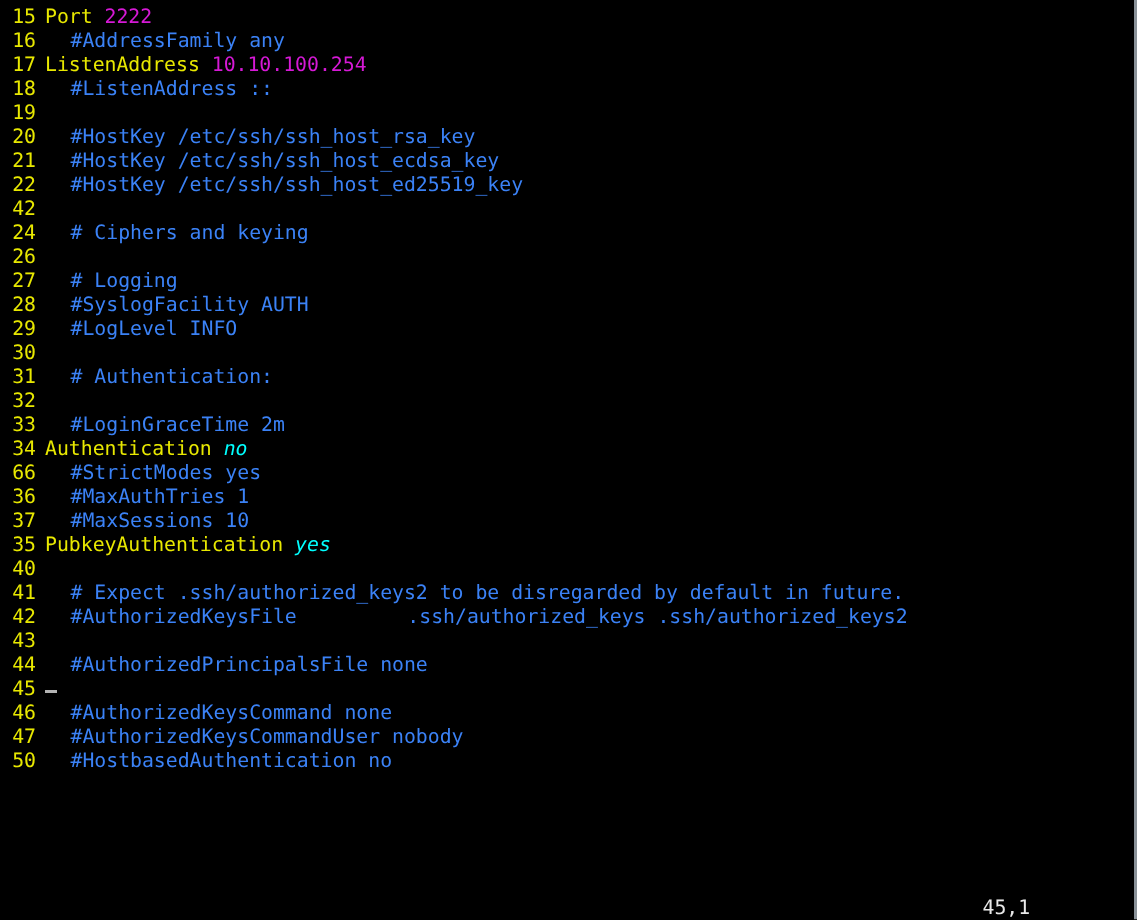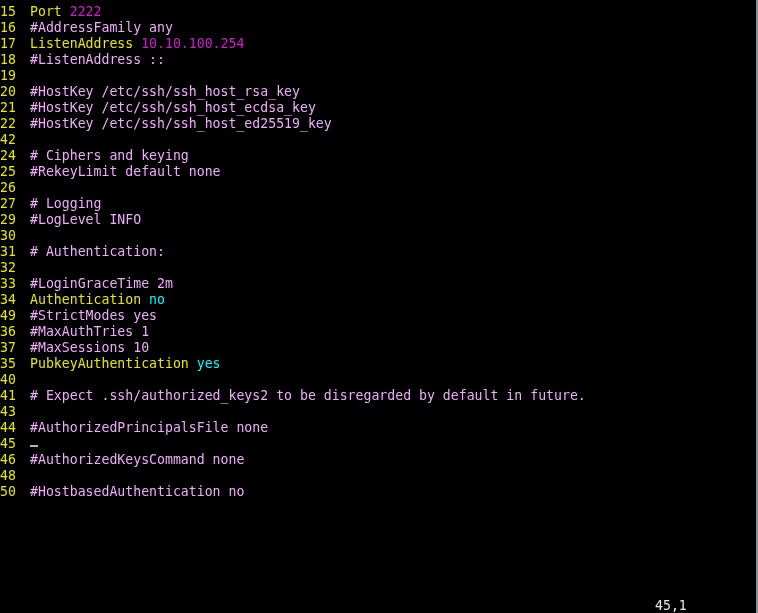--- a/index.html
+++ b/index.html
@@ -33,27 +33,27 @@
   .line {
     height: 16px;
     line-height: 16px;
     white-space: pre;
     font-size: 13.2px;
   }
   .lnum {
     color: #e8e800;
     display: inline-block;
     width: 24px;
-    text-align: left;
+    text-align: right;
     white-space: pre;
   }
   .gap { display: inline-block; width: 6px; }
-  .comment  { color: #f0abfc; }
+  .comment  { color: #3b82f6; margin-left: 17px; }
   .keyword  { color: #e8e800; margin-top: 16px; }
-  .value    { color: #00ffff; }
+  .value    { color: #00ffff; font-style: italic; }
   .number   { color: #d619d6; }
 
   
   .cursor-bar {
     display: inline-block;
     width: 8px;
     height: 2px;
     background: #b4b4b4;
     vertical-align: baseline;
     position: relative;
@@ -102,40 +102,41 @@
       <div class="line"><span class="lnum">15</span><span class="gap"></span><span class="keyword">Port </span><span class="number">2222</span></div>
       <div class="line"><span class="lnum">16</span><span class="gap"></span><span class="comment">#AddressFamily any</span></div>
       <div class="line"><span class="lnum">17</span><span class="gap"></span><span class="keyword">ListenAddress </span><span class="number">10.10.100.254</span></div>
       <div class="line"><span class="lnum">18</span><span class="gap"></span><span class="comment">#ListenAddress ::</span></div>
       <div class="line"><span class="lnum">19</span><span class="gap"></span></div>
       <div class="line"><span class="lnum">20</span><span class="gap"></span><span class="comment">#HostKey /etc/ssh/ssh_host_rsa_key</span></div>
       <div class="line"><span class="lnum">21</span><span class="gap"></span><span class="comment">#HostKey /etc/ssh/ssh_host_ecdsa_key</span></div>
       <div class="line"><span class="lnum">22</span><span class="gap"></span><span class="comment">#HostKey /etc/ssh/ssh_host_ed25519_key</span></div>
       <div class="line"><span class="lnum">42</span><span class="gap"></span></div>
       <div class="line"><span class="lnum">24</span><span class="gap"></span><span class="comment"># Ciphers and keying</span></div>
-      <div class="line"><span class="lnum">25</span><span class="gap"></span><span class="comment">#RekeyLimit default none</span></div>
       <div class="line"><span class="lnum">26</span><span class="gap"></span></div>
       <div class="line"><span class="lnum">27</span><span class="gap"></span><span class="comment"># Logging</span></div>
+      <div class="line"><span class="lnum">28</span><span class="gap"></span><span class="comment">#SyslogFacility AUTH</span></div>
       <div class="line"><span class="lnum">29</span><span class="gap"></span><span class="comment">#LogLevel INFO</span></div>
       <div class="line"><span class="lnum">30</span><span class="gap"></span></div>
       <div class="line"><span class="lnum">31</span><span class="gap"></span><span class="comment"># Authentication:</span></div>
       <div class="line"><span class="lnum">32</span><span class="gap"></span></div>
       <div class="line"><span class="lnum">33</span><span class="gap"></span><span class="comment">#LoginGraceTime 2m</span></div>
       <div class="line"><span class="lnum">34</span><span class="gap"></span><span class="keyword">Authentication </span><span class="value">no</span></div>
-      <div class="line"><span class="lnum">49</span><span class="gap"></span><span class="comment">#StrictModes yes</span></div>
+      <div class="line"><span class="lnum">66</span><span class="gap"></span><span class="comment">#StrictModes yes</span></div>
       <div class="line"><span class="lnum">36</span><span class="gap"></span><span class="comment">#MaxAuthTries 1</span></div>
       <div class="line"><span class="lnum">37</span><span class="gap"></span><span class="comment">#MaxSessions 10</span></div>
       <div class="line"><span class="lnum">35</span><span class="gap"></span><span class="keyword">PubkeyAuthentication </span><span class="value">yes</span></div>
       <div class="line"><span class="lnum">40</span><span class="gap"></span></div>
       <div class="line"><span class="lnum">41</span><span class="gap"></span><span class="comment"># Expect .ssh/authorized_keys2 to be disregarded by default in future.</span></div>
+      <div class="line"><span class="lnum">42</span><span class="gap"></span><span class="comment">#AuthorizedKeysFile</span><span class="comment">     </span><span class="comment">.ssh/authorized_keys .ssh/authorized_keys2</span></div>
       <div class="line"><span class="lnum">43</span><span class="gap"></span></div>
       <div class="line"><span class="lnum">44</span><span class="gap"></span><span class="comment">#AuthorizedPrincipalsFile none</span></div>
       <div class="line"><span class="lnum">45</span><span class="gap"></span><span class="cursor-bar"></span></div>
       <div class="line"><span class="lnum">46</span><span class="gap"></span><span class="comment">#AuthorizedKeysCommand none</span></div>
-      <div class="line"><span class="lnum">48</span><span class="gap"></span></div>
+      <div class="line"><span class="lnum">47</span><span class="gap"></span><span class="comment">#AuthorizedKeysCommandUser nobody</span></div>
       <div class="line"><span class="lnum">50</span><span class="gap"></span><span class="comment">#HostbasedAuthentication no</span></div>
     </div>
 
   <div id="statusline">
     <span id="status-mode">-- INSERT --</span>
     <span id="status-ruler">45,1</span>
   </div>
 
   <div id="scrollbar"></div>
 </div>

